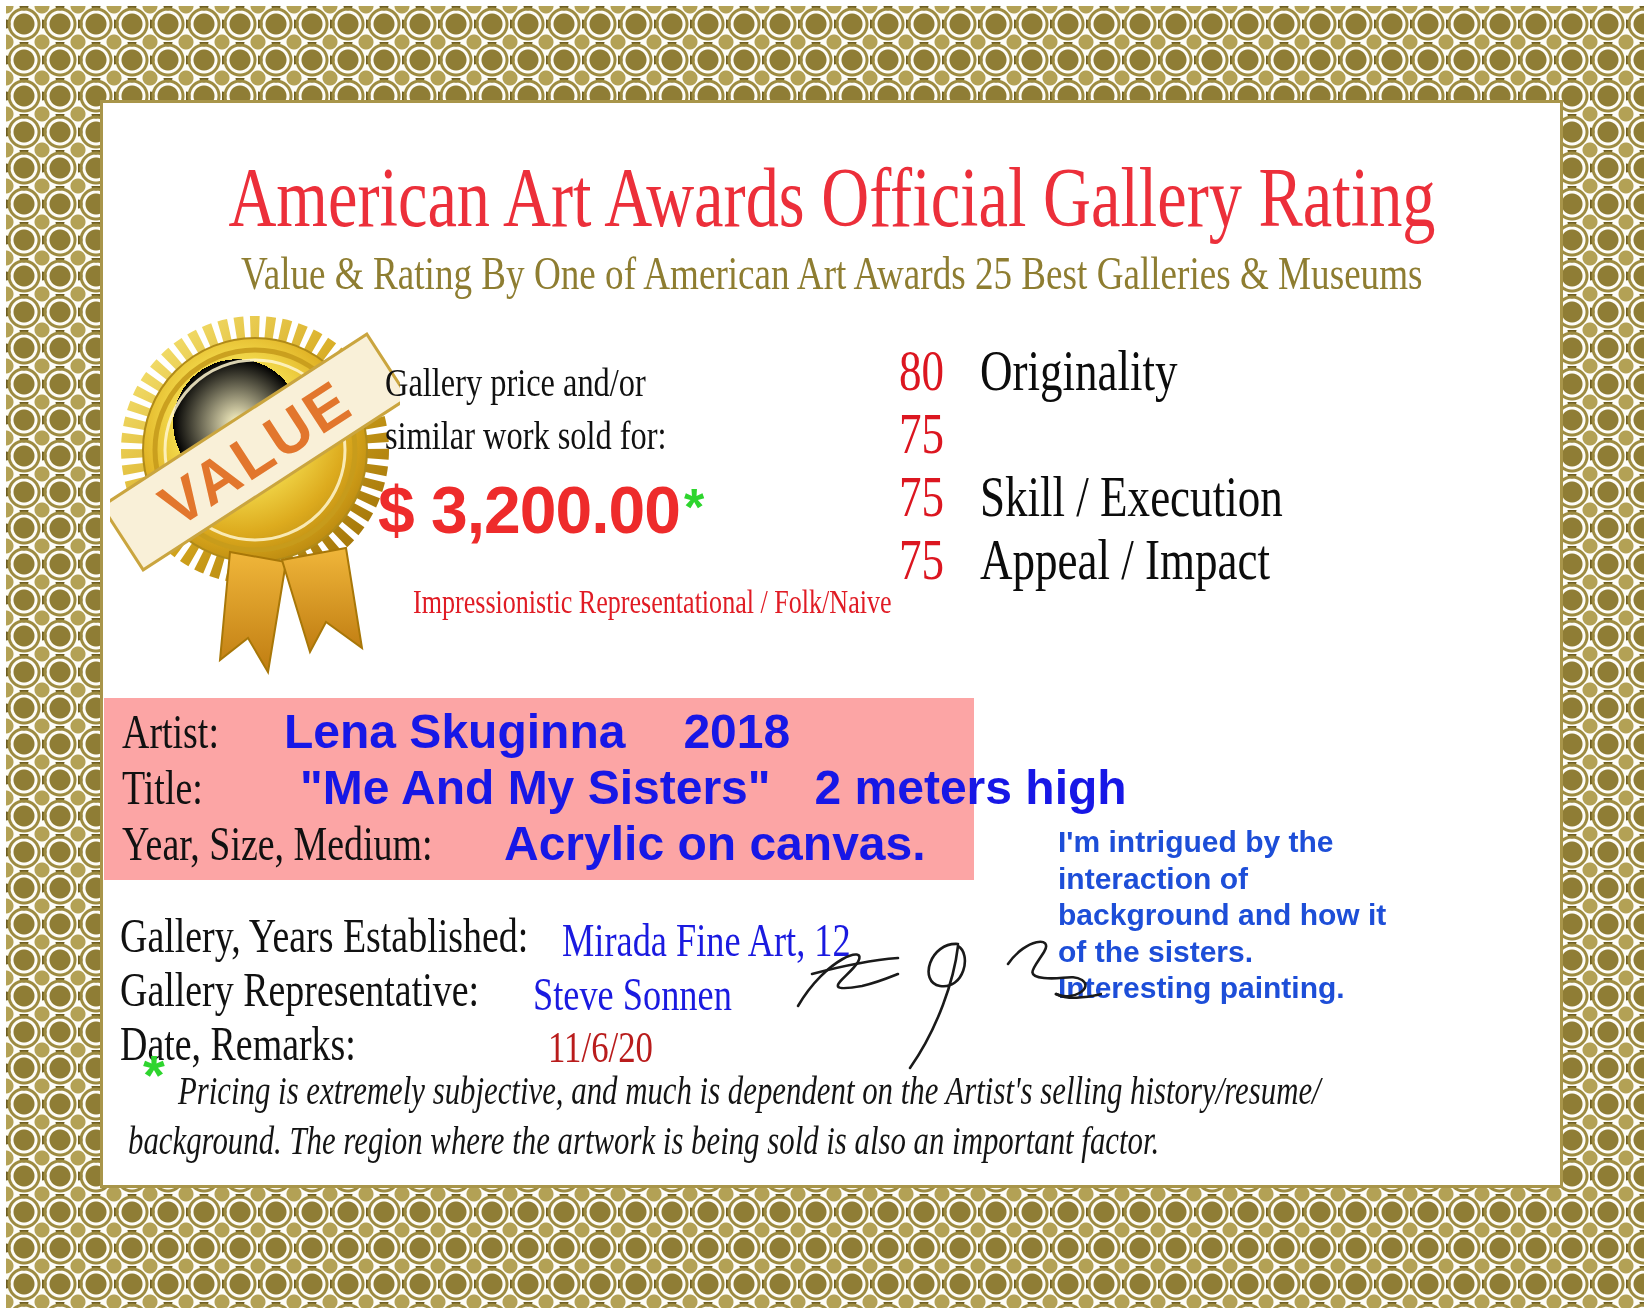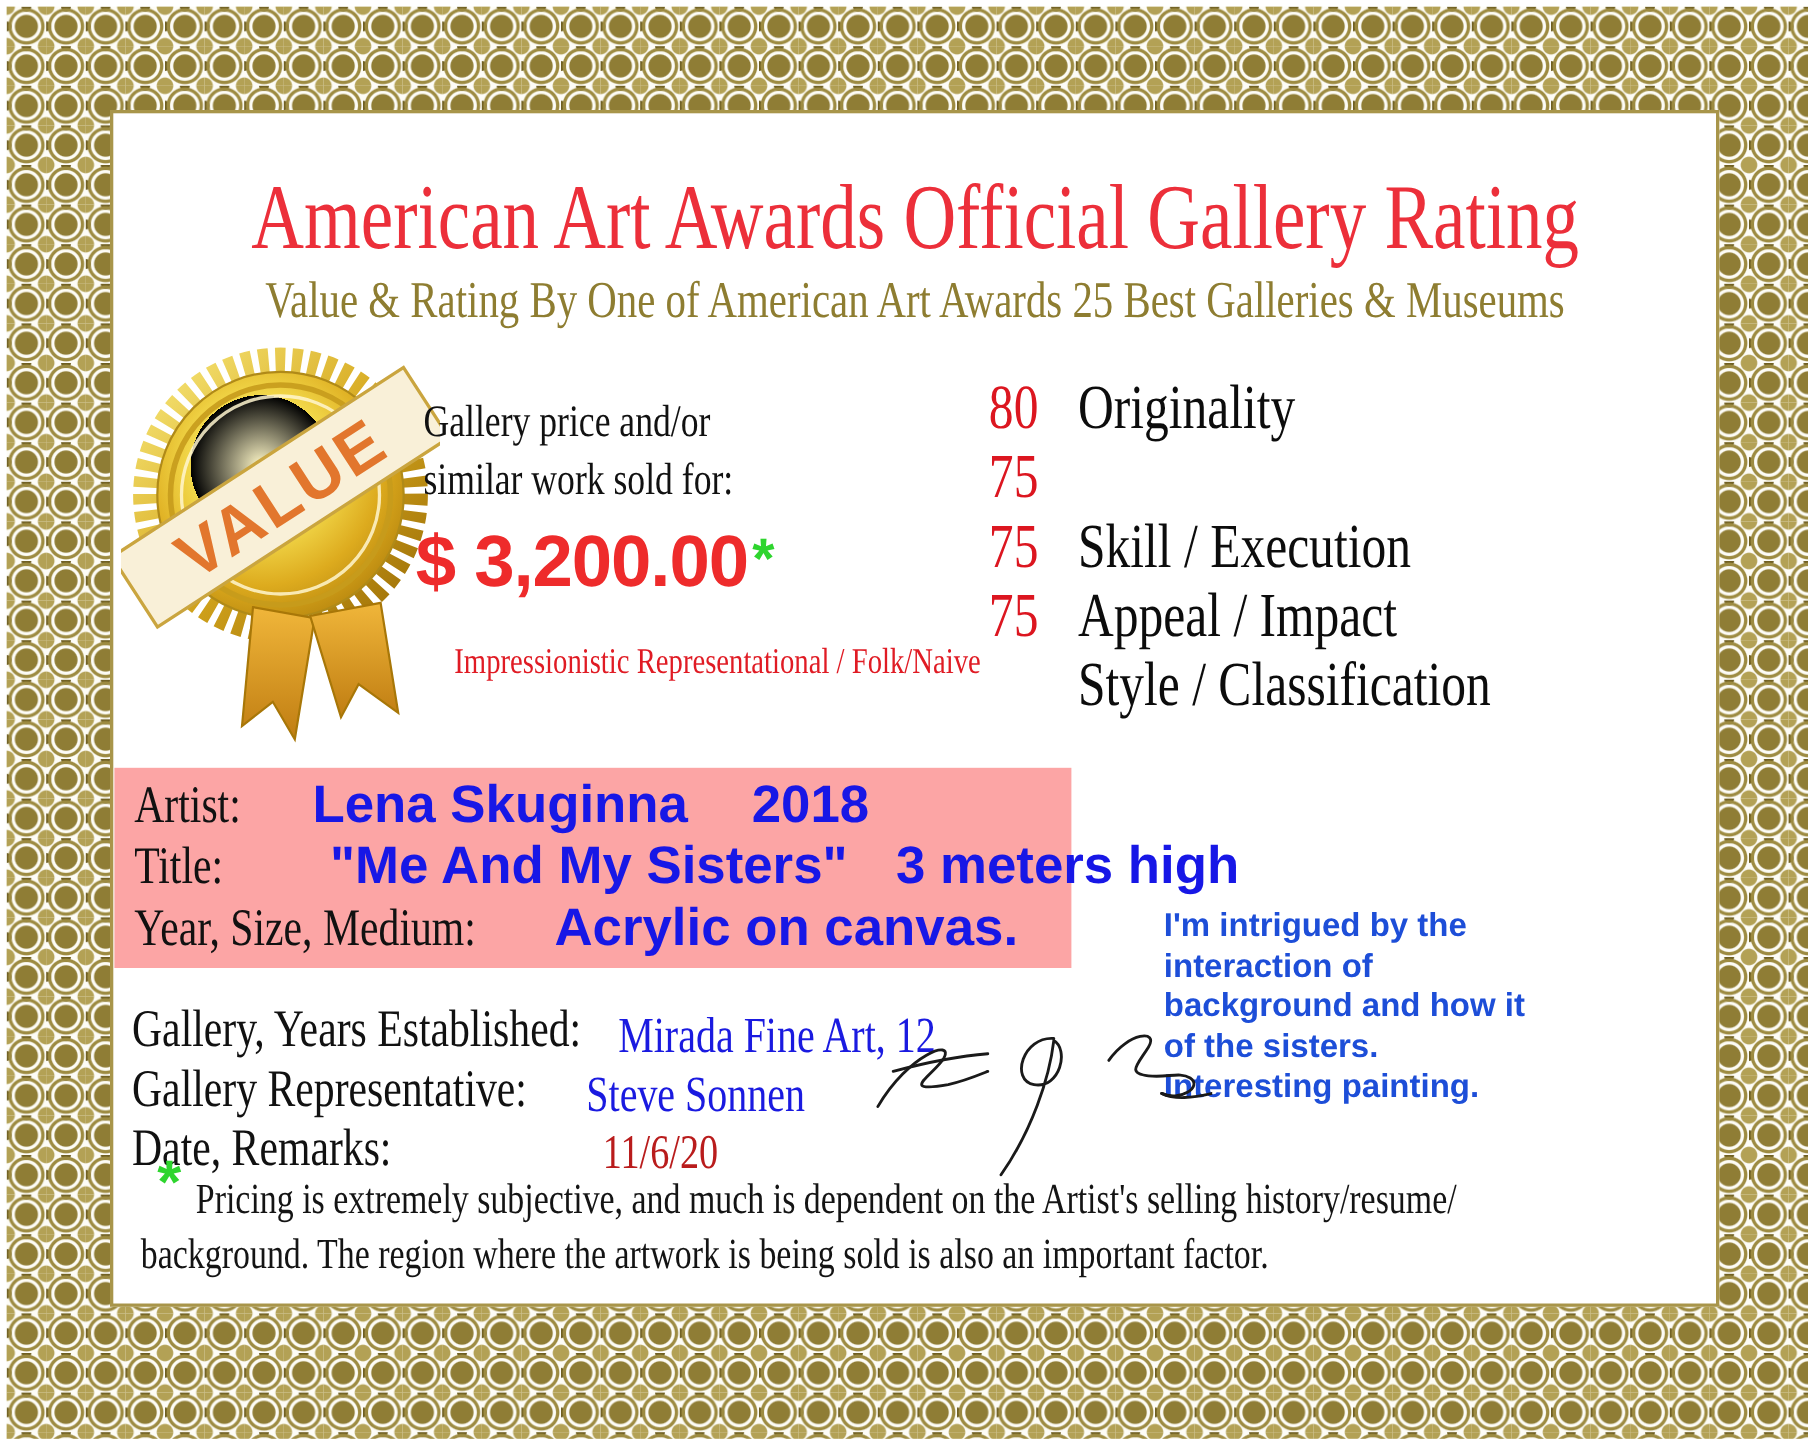--- a/index.html
+++ b/index.html
@@ -57,21 +57,21 @@
   .aw-value{position:absolute;font-family:"Liberation Sans", sans-serif;font-weight:700;color:#1717e6;font-size:48px;white-space:nowrap;}
   .aw-gap{display:inline-block;width:58px;}
 
   .comment{left:1058px;top:824px;font-family:"Liberation Sans", sans-serif;font-weight:700;font-size:30px;line-height:36.5px;color:#1d4ed8;white-space:nowrap;}
 
   .g-label{font-size:48px;color:#111111;}
   .g-value-blue{font-size:46px;color:#1a1ae0;}
   .g-value-black{font-size:44px;color:#b91c1c;}
 
   .footnote-ast{left:143px;top:1042px;font-size:56px;font-weight:700;color:#2ed52e;font-family:"Liberation Sans", sans-serif;}
-  .fn-line{font-size:39px;color:#141414;}
+  .fn-line{font-style:italic;font-size:39px;color:#141414;}
   .fn1{left:178px;top:1068px;}
   .fn2{left:128px;top:1118px;}
 
   .sig-svg{left:772px;top:908px;}
 </style>
 </head>
 <body>
 
 <div class="stage">
 
@@ -141,32 +141,28 @@
       <span class="rating-score"><span class="condensed">75</span></span>
     </div>
     <div class="rating-row">
       <span class="rating-score"><span class="condensed">75</span></span>
       <span class="rating-label"><span class="condensed">Skill / Execution</span></span>
     </div>
     <div class="rating-row">
       <span class="rating-score"><span class="condensed">75</span></span>
       <span class="rating-label"><span class="condensed">Appeal / Impact</span></span>
     </div>
-    <div class="rating-row">
-      <span class="rating-score"><span class="condensed"></span></span>
-      <span class="rating-label"><span class="condensed">Style / Classification</span></span>
-    </div>
   </div>
 
   <div class="abs artwork-box">
     <span class="aw-label" style="top:6px;"><span class="condensed">Artist:</span></span>
     <span class="aw-value" style="left:180px;top:6px;"><span>Lena Skuginna</span><span class="aw-gap"></span><span>2018</span></span>
 
     <span class="aw-label" style="top:62px;"><span class="condensed">Title:</span></span>
-    <span class="aw-value" style="left:196px;top:62px;"><span>"Me And My Sisters"</span><span class="aw-gap" style="width:44px;"></span><span>3 meters high</span></span>
+    <span class="aw-value" style="left:196px;top:62px;"><span>"Me And My Sisters"</span><span class="aw-gap" style="width:44px;"></span><span>2 meters high</span></span>
 
     <span class="aw-label" style="top:118px;"><span class="condensed">Year, Size, Medium:</span></span>
     <span class="aw-value" style="left:400px;top:118px;"><span>Acrylic on canvas.</span></span>
   </div>
 
   <div class="abs comment">
     <div>I'm intrigued by the</div>
     <div>interaction of</div>
     <div>background and how it</div>
     <div>of the sisters.</div>

